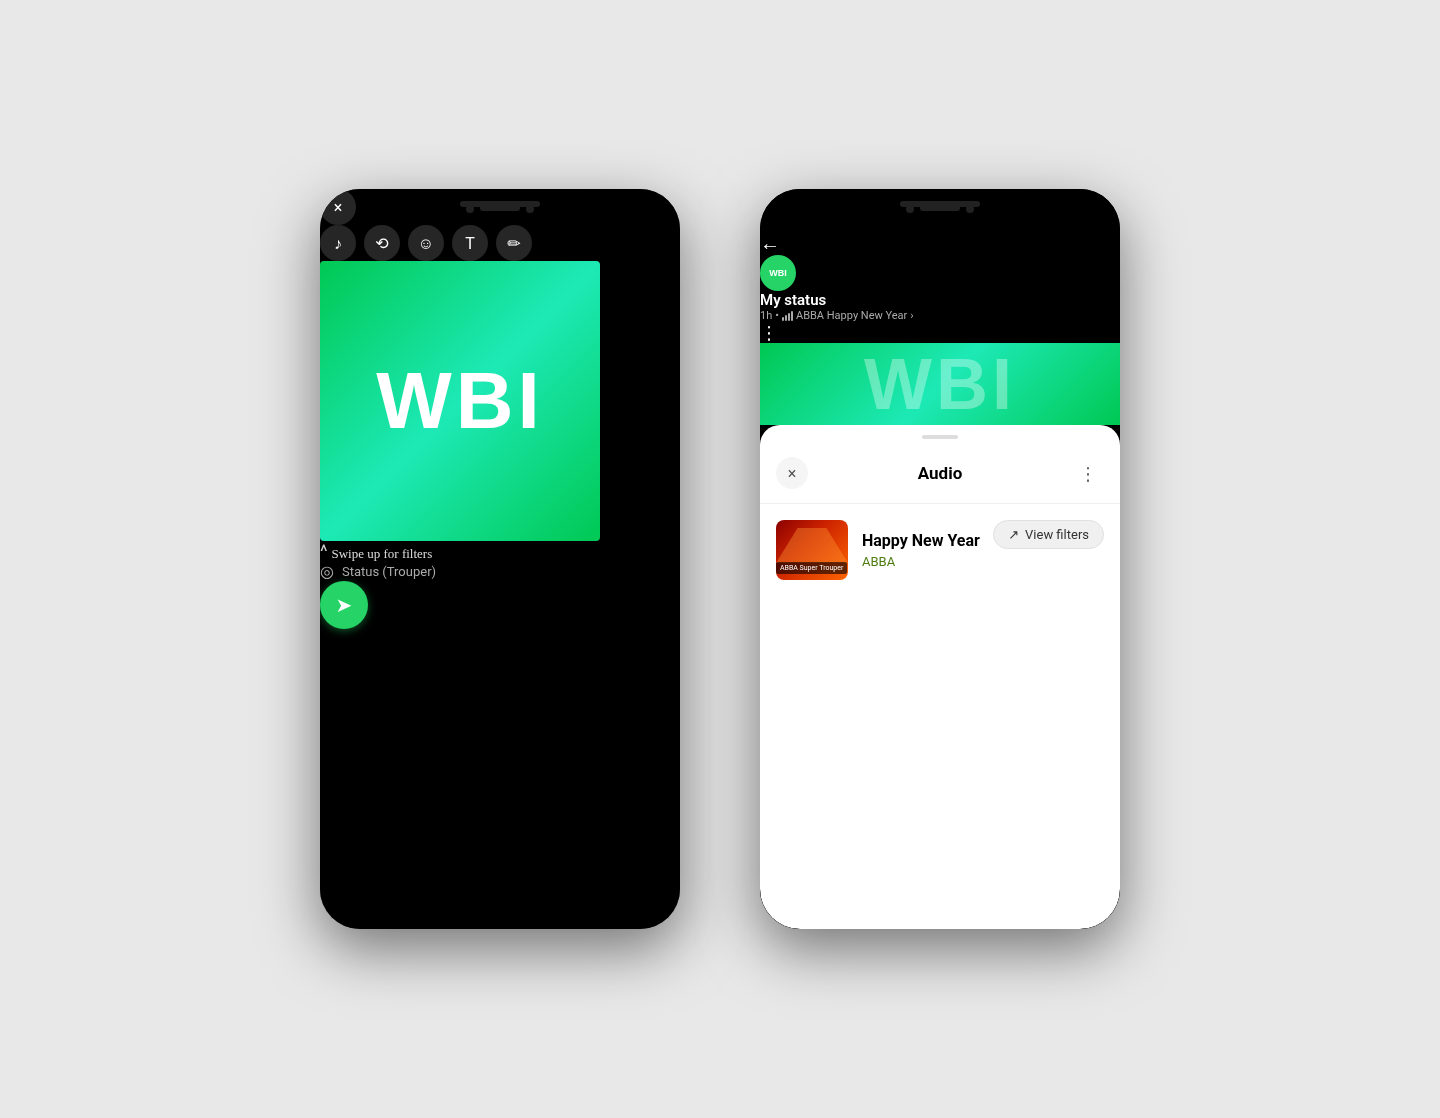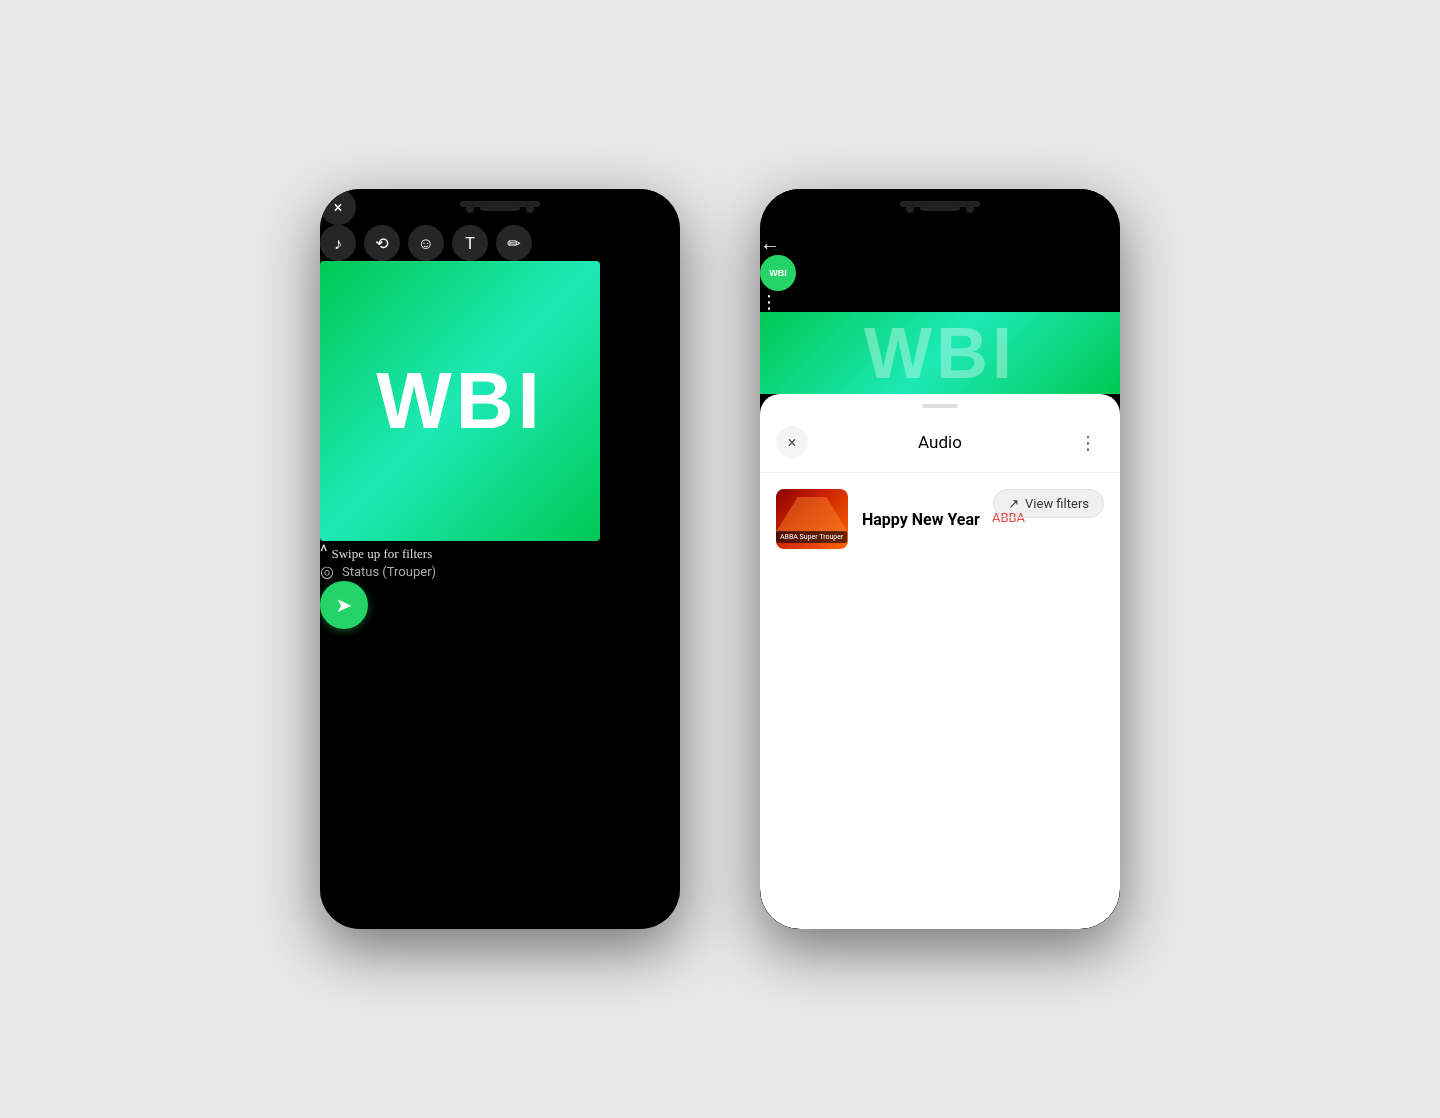--- a/index.html
+++ b/index.html
@@ -269,21 +269,21 @@
       display: flex;
       align-items: center;
       justify-content: center;
       cursor: pointer;
       font-size: 16px;
       color: #555;
     }
 
     .audio-title {
       font-size: 17px;
-      font-weight: 400;
+      font-weight: 700;
       color: #000;
     }
 
     .more-dots {
       width: 32px;
       height: 32px;
       display: flex;
       align-items: center;
       justify-content: center;
       cursor: pointer;
@@ -346,33 +346,33 @@
       align-items: center;
       gap: 6px;
       cursor: pointer;
       font-size: 13px;
       color: #333;
       border: 1px solid #e0e0e0;
     }
 
     .track-info {
       display: flex;
-      flex-direction: row;
-      gap: 12px;
+      flex-direction: column;
+      gap: 4px;
     }
 
     .track-name {
       font-size: 16px;
       font-weight: 700;
       color: #000;
     }
 
     .track-artist {
       font-size: 13px;
-      color: #ef4444;
+      color: #4d7c0f;
     }
 
     
     .signal-bars {
       display: inline-flex;
       align-items: flex-end;
       gap: 1px;
       height: 10px;
     }
     .signal-bars span {
@@ -487,20 +487,35 @@
 
       <div style="padding: 42px 12px 0; background: #000;">
         <div class="progress-bar">
           <div class="progress-fill"></div>
         </div>
       </div>
 
       <div class="status-header">
         <span class="back-icon">←</span>
         <div class="avatar-circle">WBI</div>
+        <div class="header-info">
+          <div class="header-name">My status</div>
+          <div class="header-sub">
+            <span>1h</span>
+            <span>•</span>
+            <div class="signal-bars">
+              <span></span>
+                <span></span>
+                <span></span>
+                <span></span>
+            </div>
+            <span>ABBA Happy New Year</span>
+            <span>›</span>
+          </div>
+        </div>
         <span class="more-icon">⋮</span>
       </div>
 
       <div class="media-area2">
         <div class="wbi-image2">
           <span class="wbi-text2">WBI</span>
         </div>
       </div>
 
       <div class="bottom-sheet">

